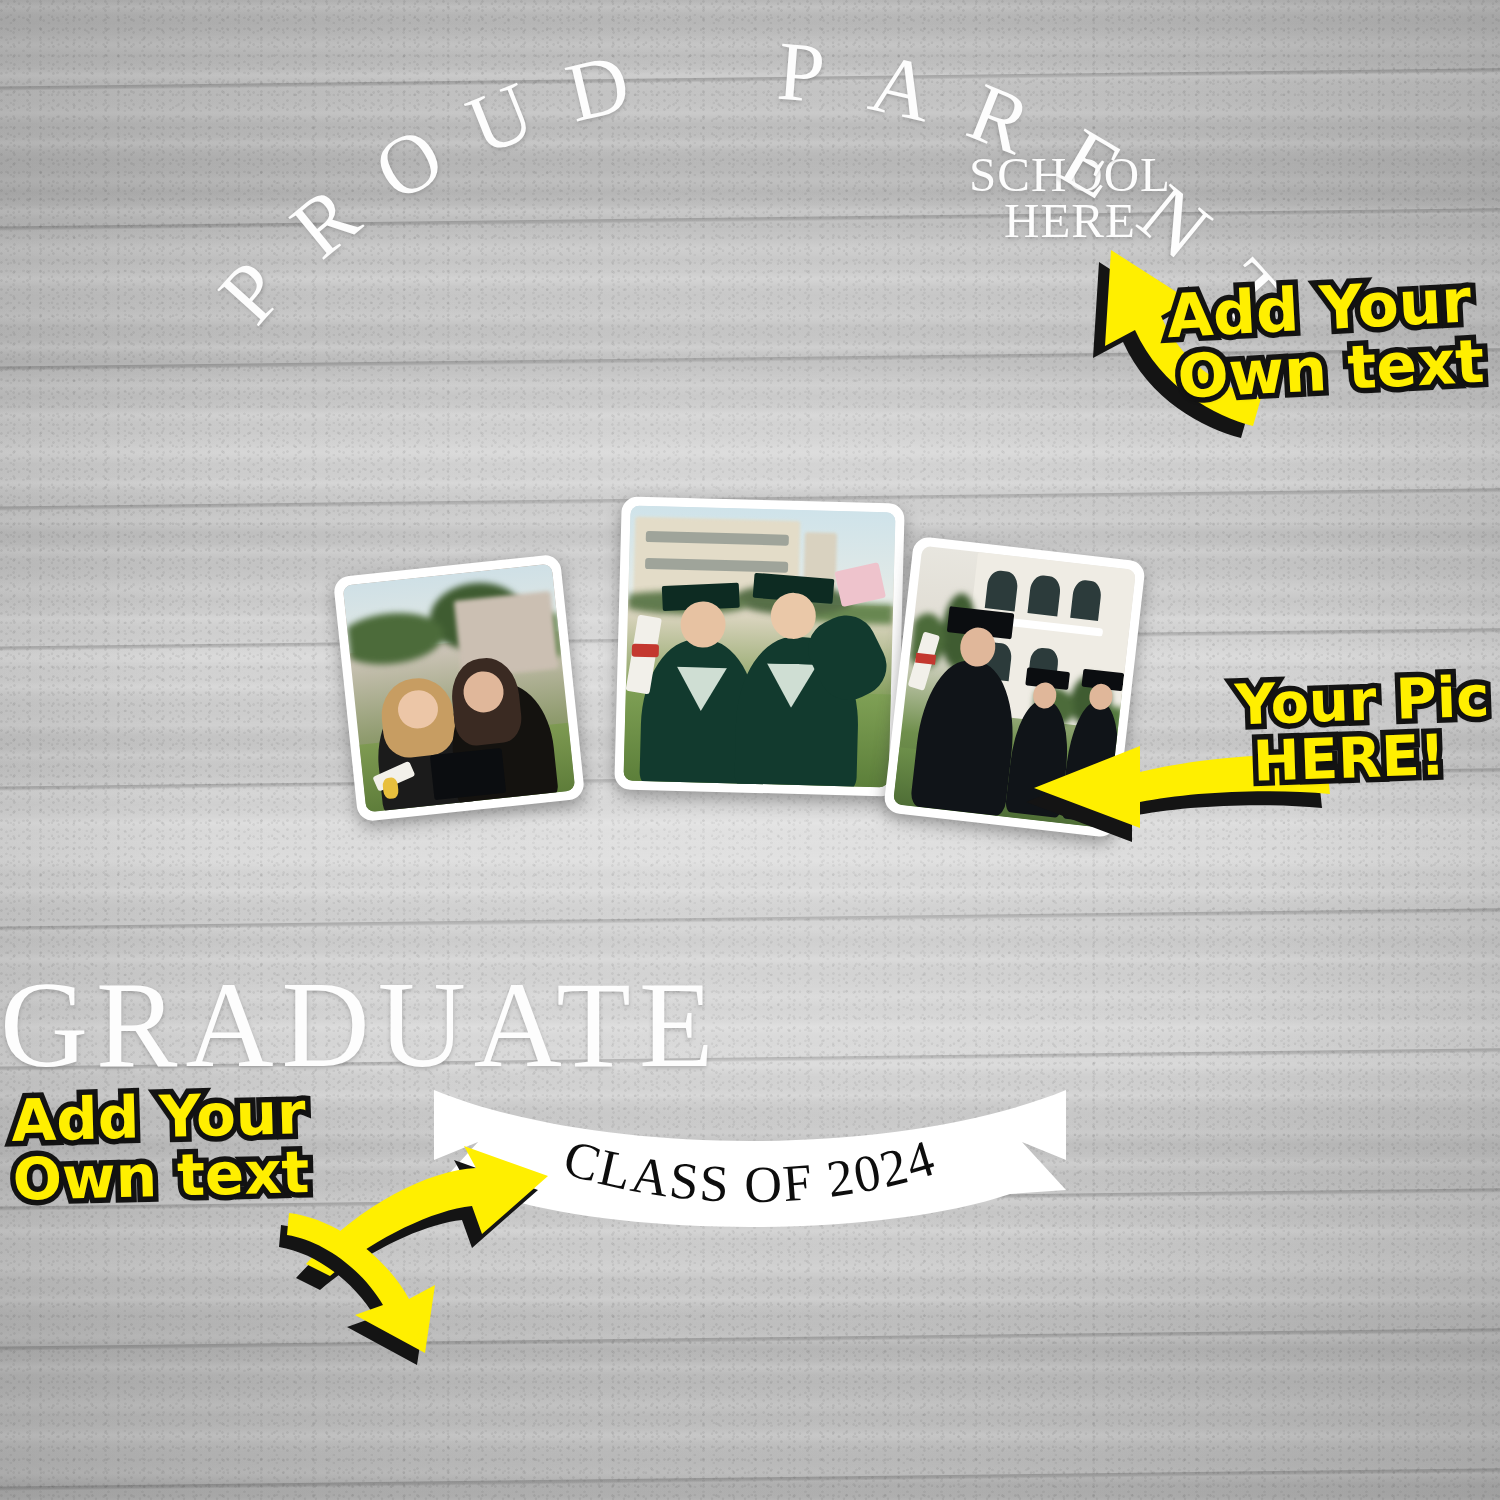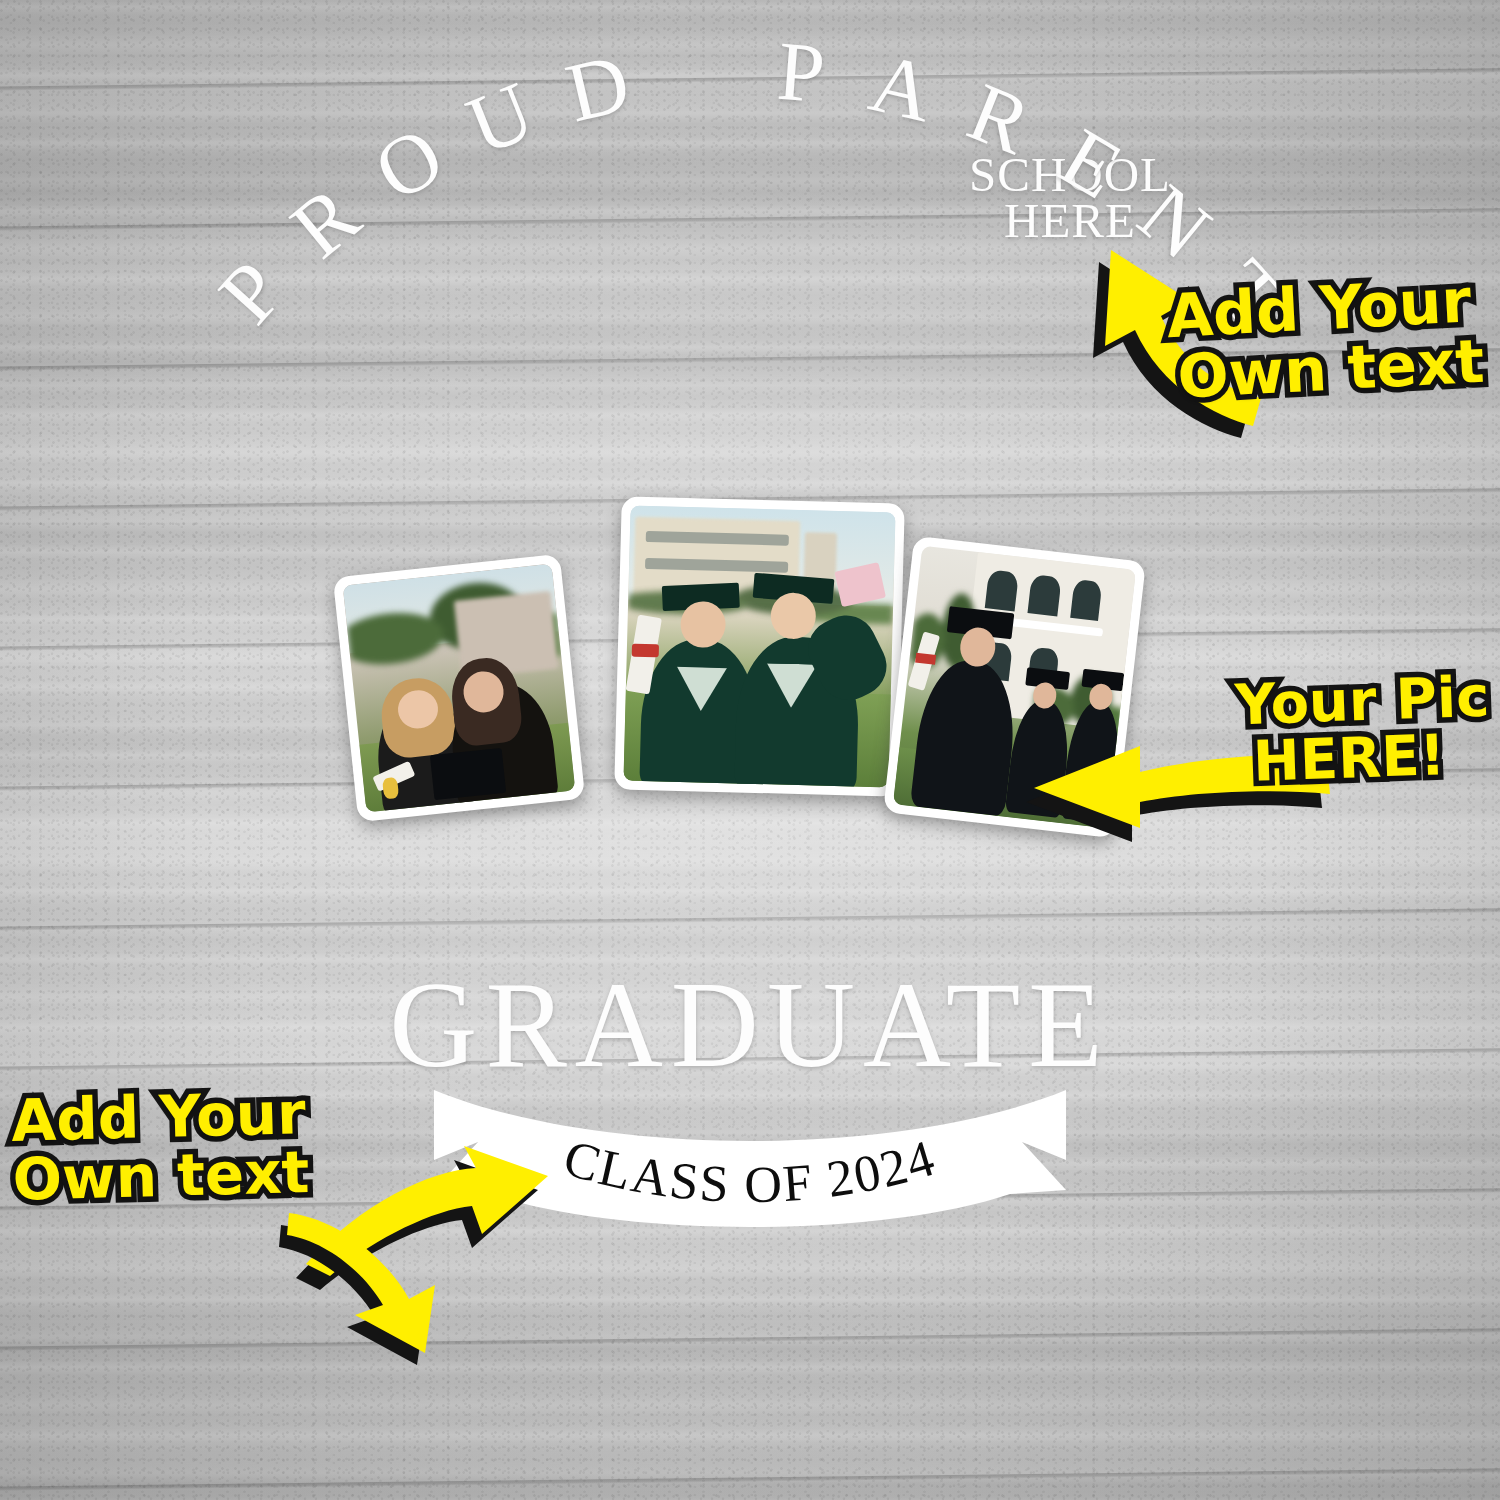--- a/index.html
+++ b/index.html
@@ -82,21 +82,21 @@
     font-size:84px;font-family:"Liberation Serif",serif;
     transform-origin:50% 360px;
   }
 
   #of-the{
     position:absolute;left:0;top:876px;width:1500px;text-align:center;
     font-size:54px;letter-spacing:15px;
     font-family:"Liberation Serif",serif;
   }
   #graduate{
-    position:absolute;left:0;top:955px;width:1500px;text-align:center;
+    position:absolute;left:0;top:955px;width:1500px;text-align:left;
     font-size:122px;letter-spacing:8px;
     font-family:"Liberation Serif",serif;
   }
   #yourname{
     position:absolute;left:0;top:1232px;width:1500px;text-align:center;
     font-size:120px;letter-spacing:1px;
     font-family:"Liberation Serif",serif;
   }
 
   

